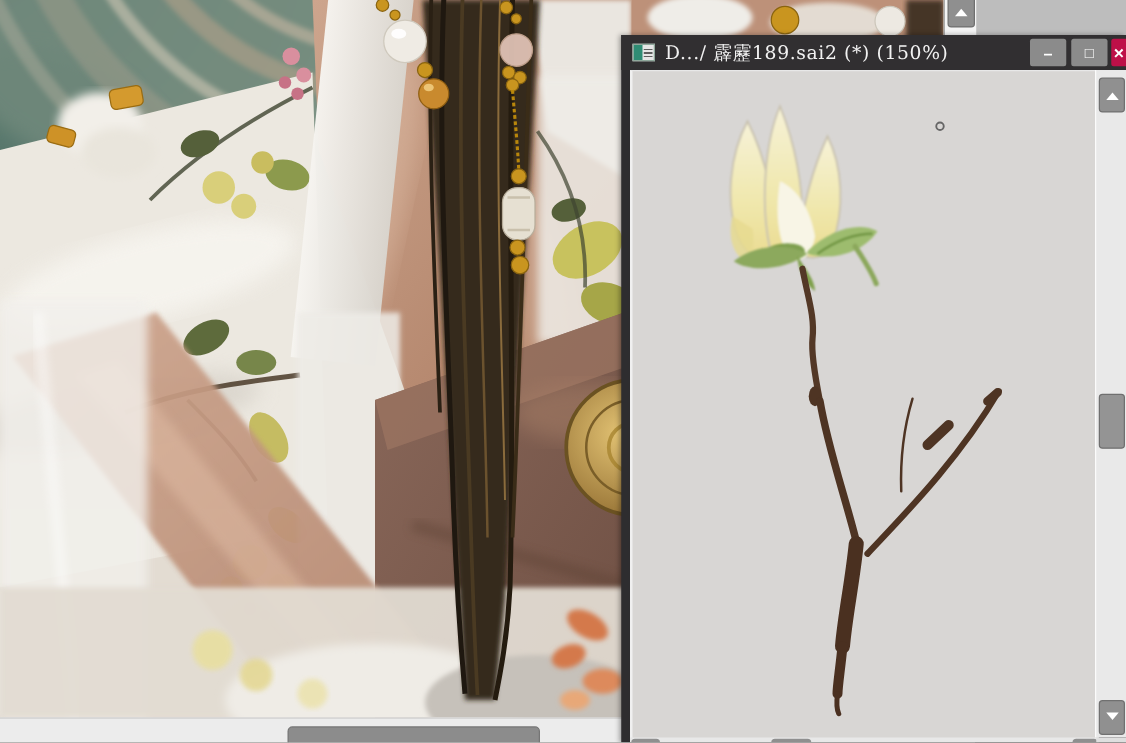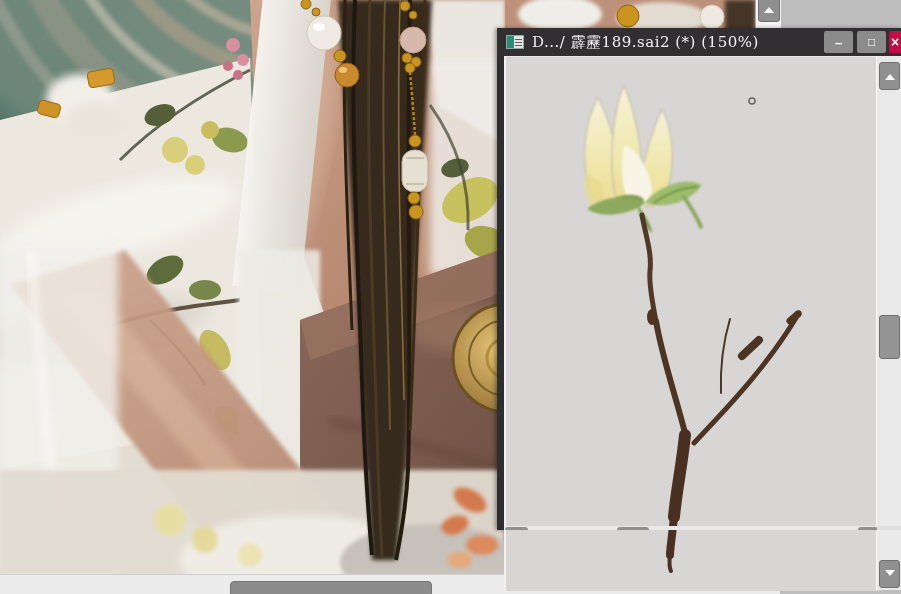--- a/index.html
+++ b/index.html
@@ -15,21 +15,21 @@
   .left-vscroll{left:755px;top:0;width:25px;height:574px;background:#F4F4F4;border-left:1px solid #ABABAB;}
   .lv-up{left:2px;top:-5px;width:20px;height:25px;background:#8F8F8F;border:1px solid #6F6F6F;border-radius:3px;}
   .tri-up{left:5px;top:11px;width:0;height:0;border-left:5px solid transparent;border-right:5px solid transparent;border-bottom:6px solid #fff;}
   .tri-down{left:5px;top:9px;width:0;height:0;border-left:5px solid transparent;border-right:5px solid transparent;border-top:6px solid #fff;}
 
   
   .left-hscroll{left:0;top:574px;width:780px;height:20px;background:#ECECEC;border-top:1px solid #CFCFCF;}
   .lh-thumb{left:230px;top:6px;width:200px;height:14px;background:#8C8C8C;border:1px solid #757575;border-radius:4px 4px 0 0;}
 
   
-  .sai-window{left:497px;top:28px;width:404px;height:502px;background:#2E2D2F;box-shadow:-2px 0 4px rgba(0,0,0,.35);}
+  .sai-window{left:497px;top:28px;width:404px;height:566px;background:#2E2D2F;box-shadow:-2px 0 4px rgba(0,0,0,.35);}
   .titlebar{left:0;top:0;width:404px;height:28px;background:#312F31;display:flex;align-items:center;
             padding-left:9px;box-sizing:border-box;gap:8px;position:absolute;}
   .doc-icon{width:16px;height:12px;background:#E6E6E6;border:1px solid #8FA89B;display:flex;flex:0 0 auto;}
   .doc-icon .art{width:7px;height:100%;background:#2F8C74;}
   .doc-icon .lines{flex:1;background:repeating-linear-gradient(#E6E6E6 0 2px,#5E5E5E 2px 3px);margin:1px;}
   .title-text{color:#F2F2F2;font-family:"DejaVu Serif","Liberation Serif",serif;font-size:15px;
               letter-spacing:.5px;white-space:nowrap;}
   .winbtn{position:absolute;top:3px;height:22px;border-radius:2px;display:flex;align-items:center;justify-content:center;
           color:#fff;font-weight:bold;font-size:13px;line-height:1;}
   .btn-min{left:327px;width:29px;background:#8B8B8B;}

